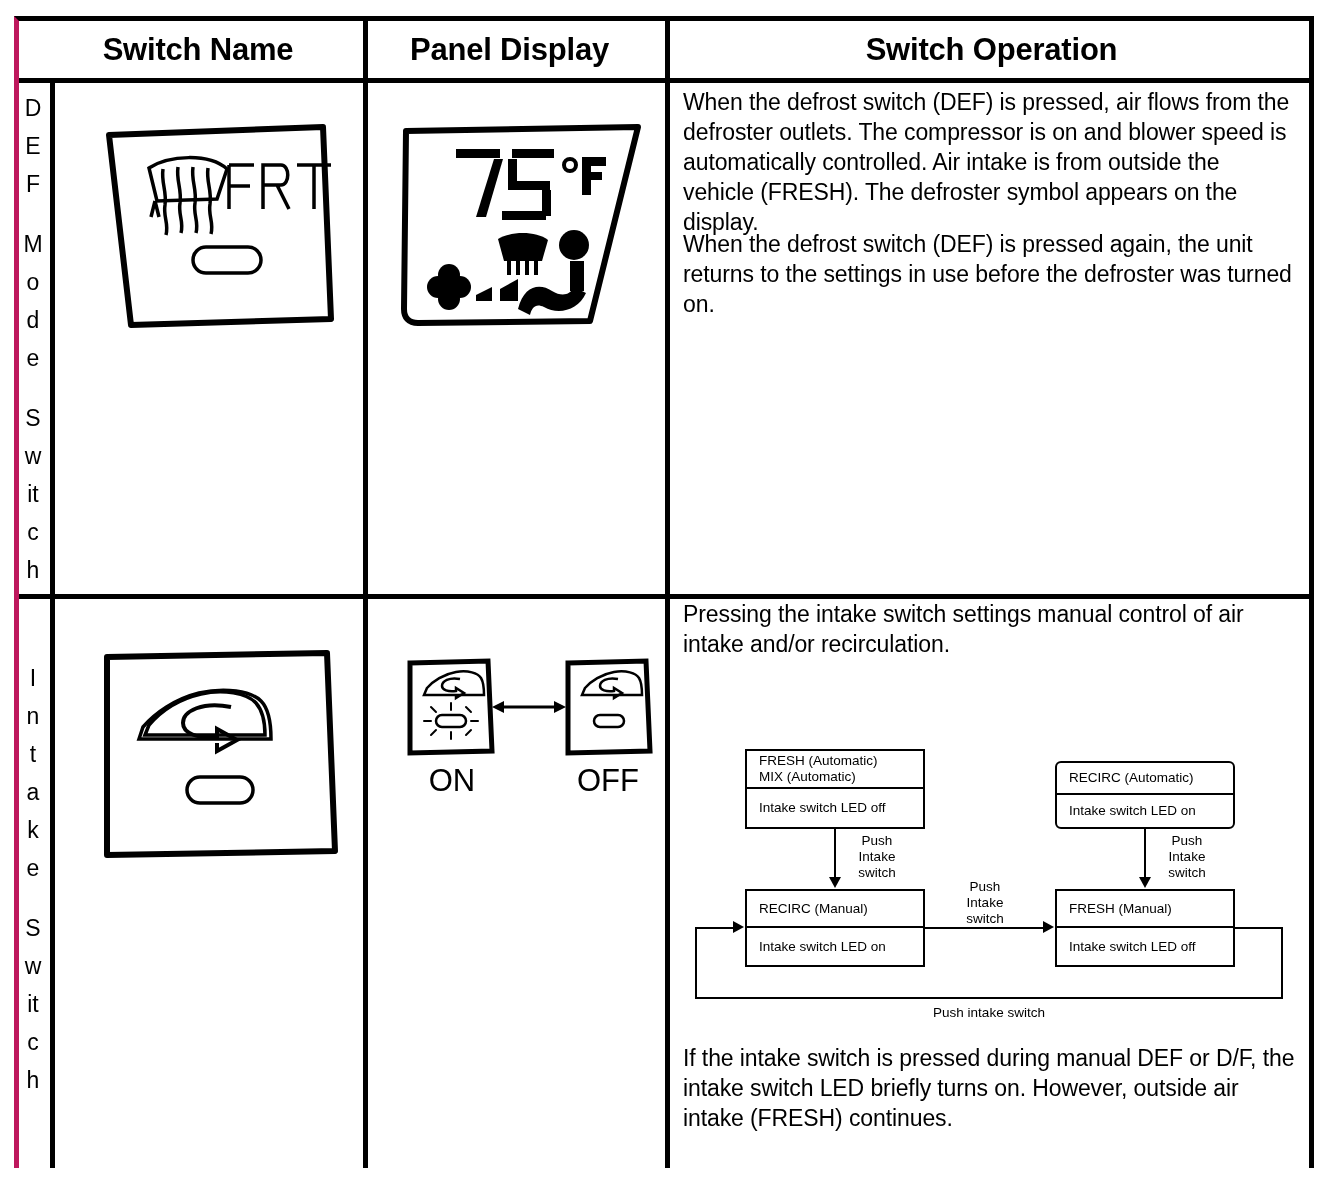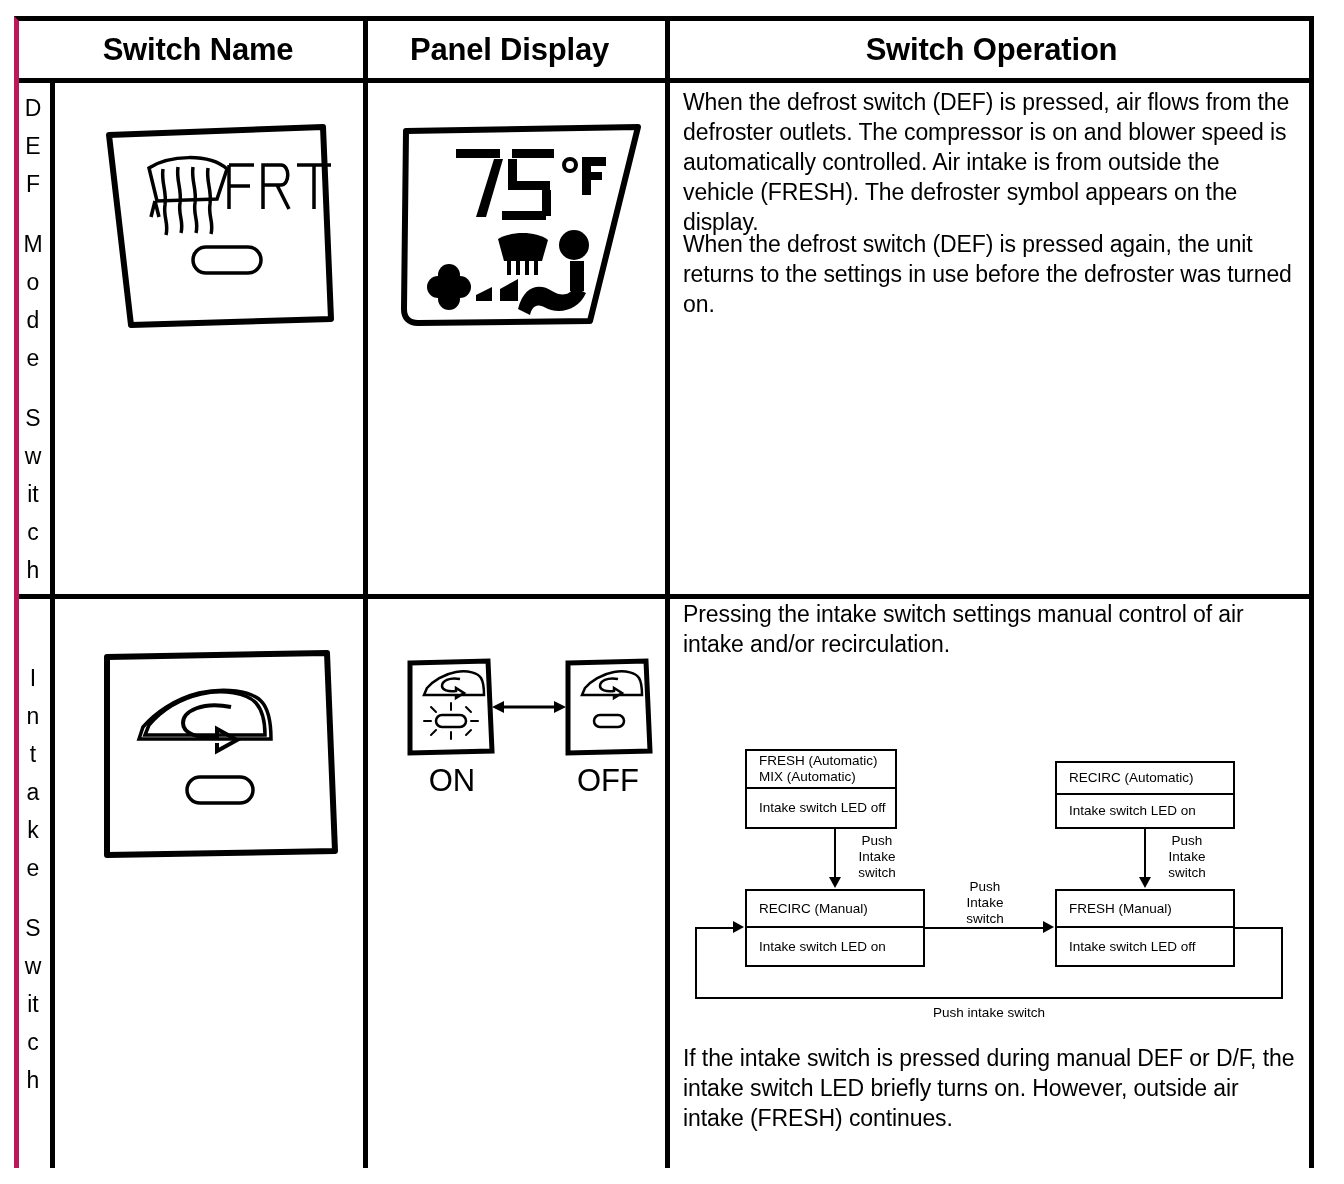--- a/index.html
+++ b/index.html
@@ -345,36 +345,36 @@
       </svg>
     </div>
 
     <div class="onoff-label" style="left:388px; top:742px;">ON</div>
     <div class="onoff-label" style="left:544px; top:742px;">OFF</div>
 
     <div class="para" style="left:664px; top:578px; width:612px;">Pressing the intake switch settings manual control of air intake and/or recirculation.</div>
 
     <div class="flow" style="left:664px; top:700px; width:620px; height:300px;">
 
-      <div class="fbox" style="left:62px; top:28px; width:152px; height:80px;">
+      <div class="fbox" style="left:62px; top:28px; width:180px; height:80px;">
         <div class="fb-top">
           <div>FRESH (Automatic)</div>
           <div>MIX (Automatic)</div>
         </div>
         <div class="fb-bot">Intake switch LED off</div>
       </div>
 
       <div class="fbox" style="left:62px; top:168px; width:180px; height:78px;">
         <div class="fb-top">
           <div>RECIRC (Manual)</div>
         </div>
         <div class="fb-bot">Intake switch LED on</div>
       </div>
 
-      <div class="fbox" style="left:372px; top:40px; width:180px; height:68px;">
+      <div class="fbox" style="left:372px; top:40px; width:180px; height:68px;border-radius:6px;">
         <div class="fb-top">
           <div>RECIRC (Automatic)</div>
         </div>
         <div class="fb-bot">Intake switch LED on</div>
       </div>
 
       <div class="fbox" style="left:372px; top:168px; width:180px; height:78px;">
         <div class="fb-top">
           <div>FRESH (Manual)</div>
         </div>

